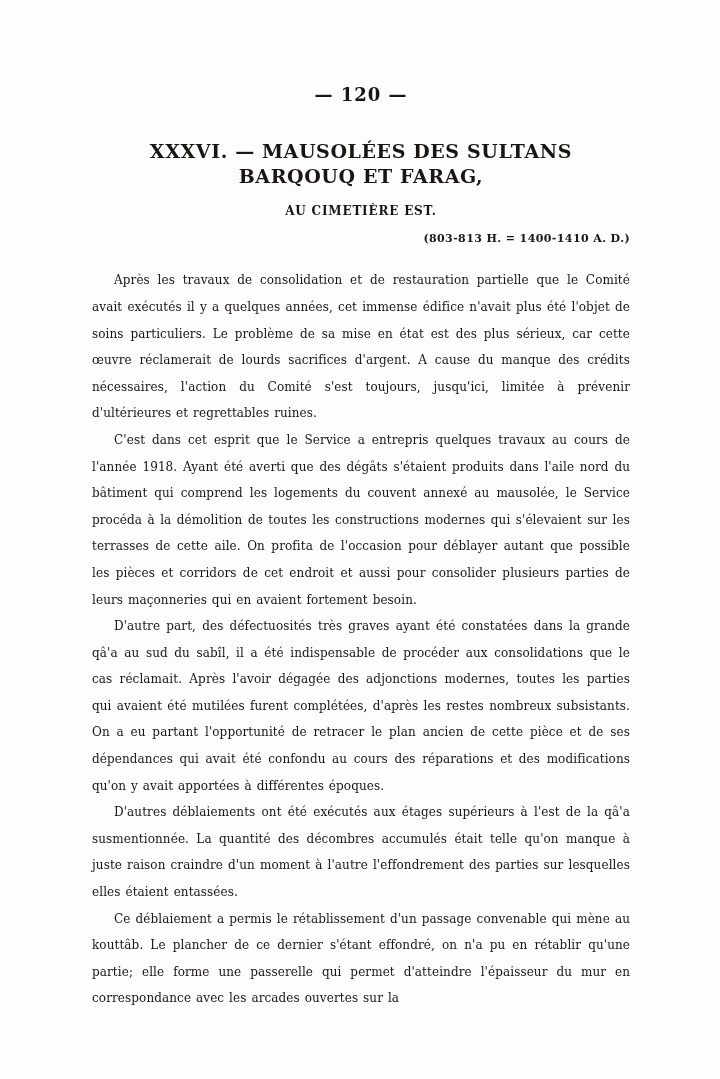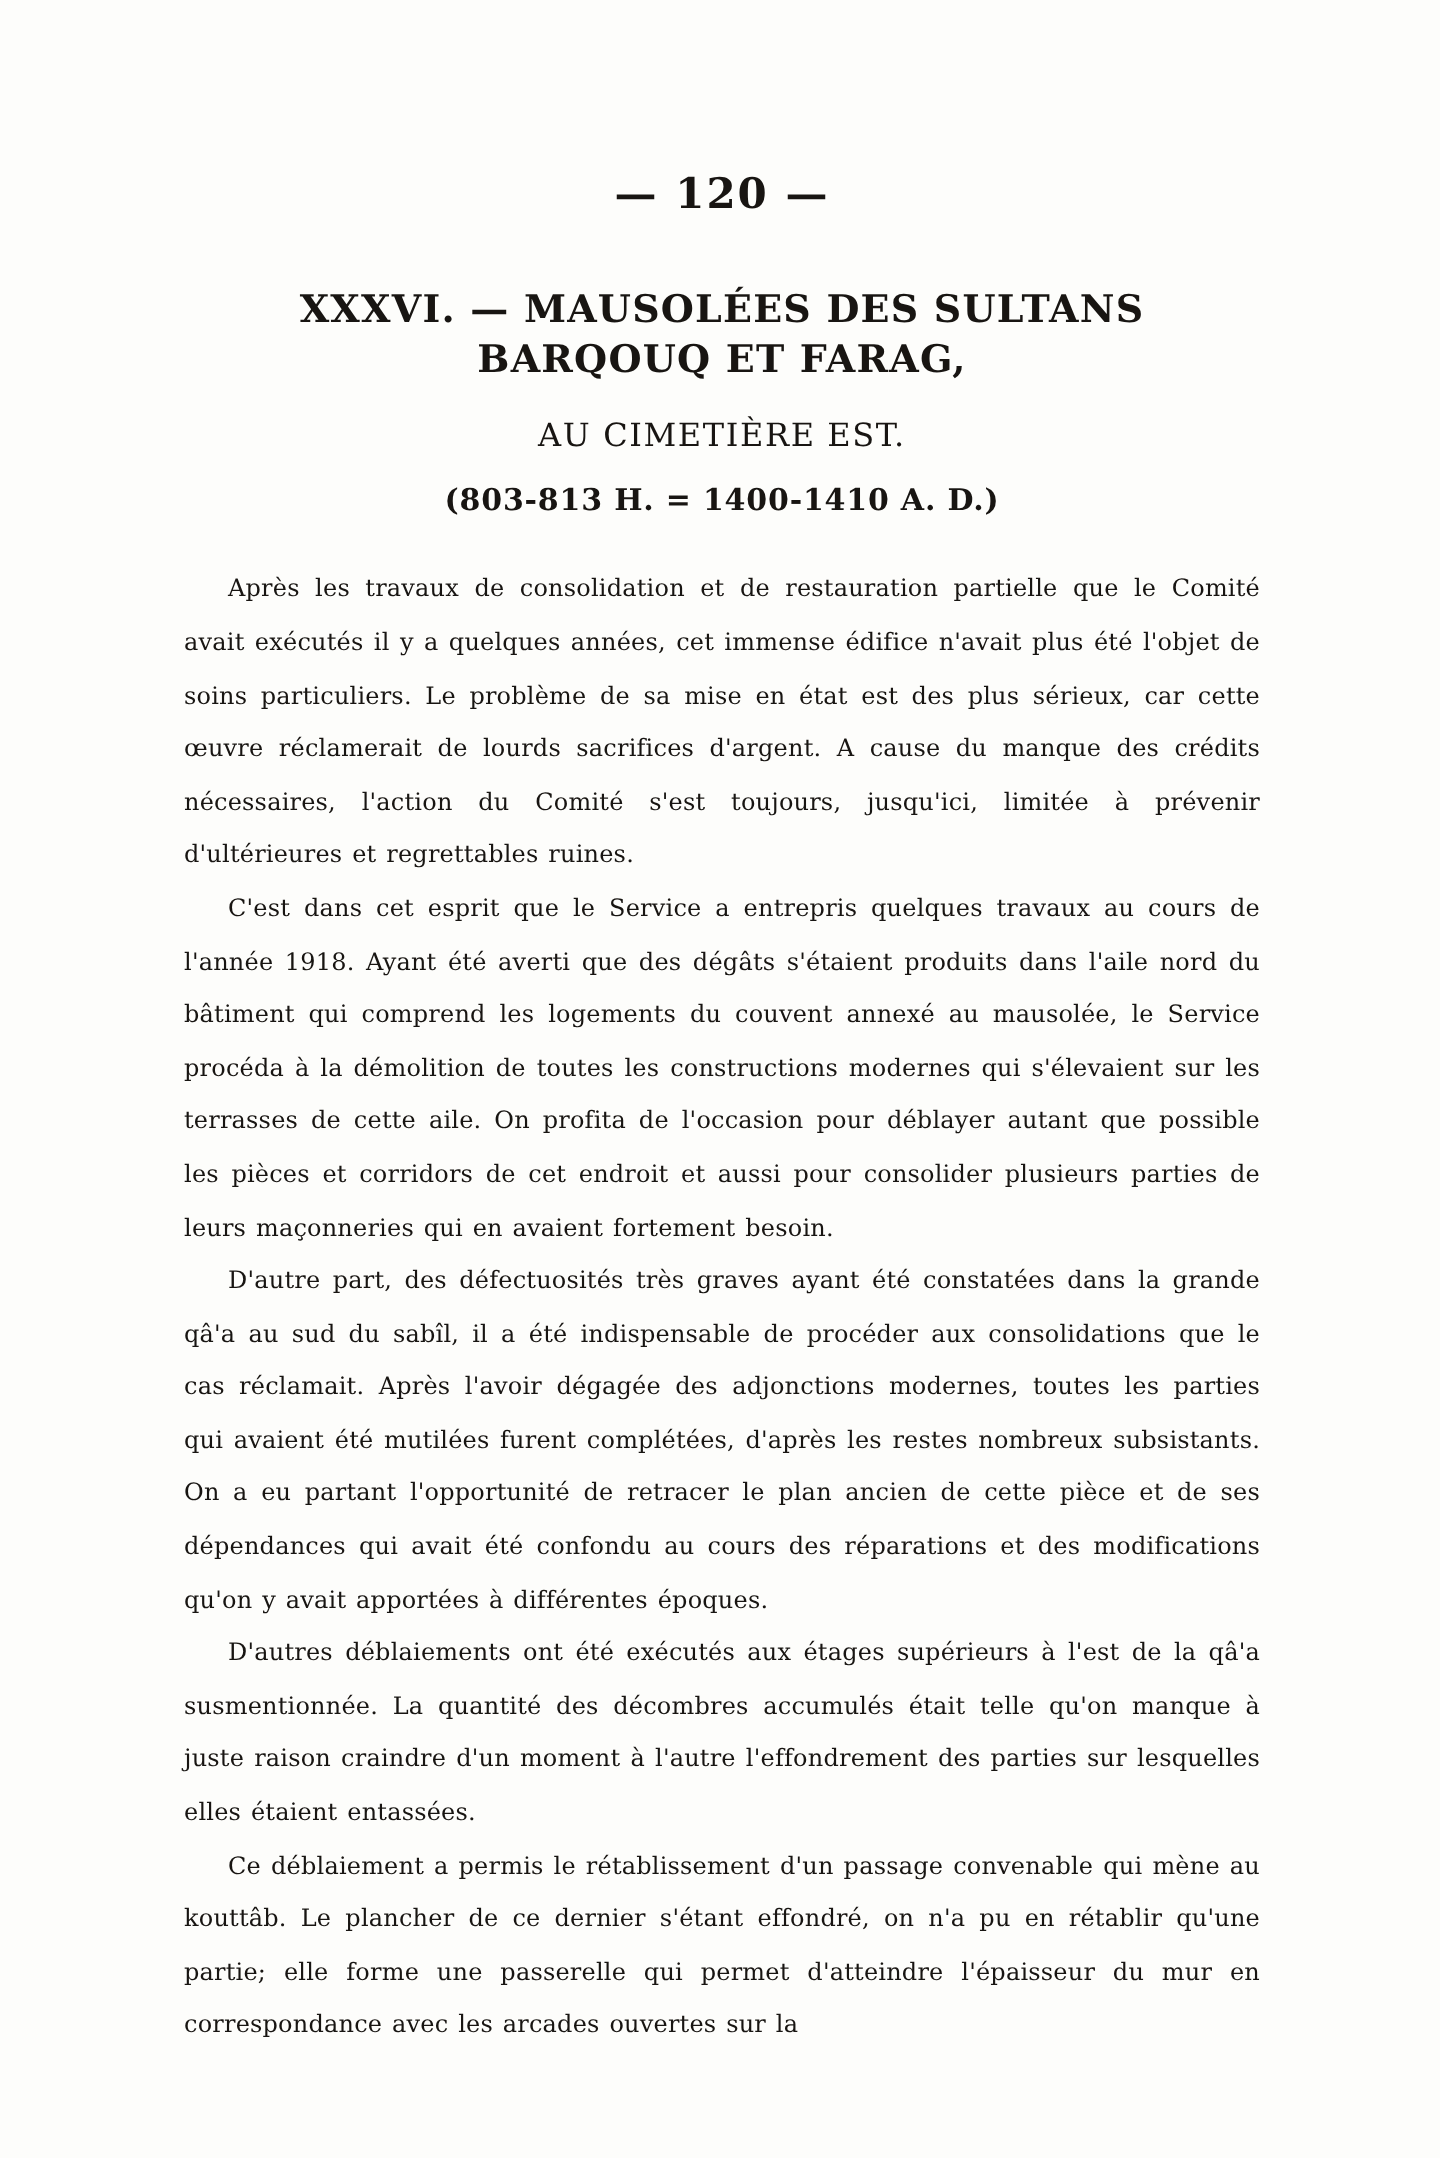--- a/index.html
+++ b/index.html
@@ -18,43 +18,43 @@
     font-family: "DejaVu Serif", "Liberation Serif", serif;
     color: #181512;
   }
   .content {
     box-sizing: border-box;
     padding: 84px 90px 0 92px;
   }
   .page-number {
     text-align: center;
     font-weight: bold;
-    font-size: 21px;
+    font-size: 18px;
     letter-spacing: 1px;
     margin: 0 0 34px 0;
   }
   .title {
     text-align: center;
     font-weight: bold;
     font-size: 19px;
     letter-spacing: 0.6px;
     margin: 0 0 16px 0;
     line-height: 1.3;
   }
   .subtitle {
     text-align: center;
-    font-weight: normal;
-    font-size: 16px;
+    font-weight: bold;
+    font-size: 12px;
     letter-spacing: 0.8px;
     margin: 0 0 14px 0;
   }
   .dates {
-    text-align: center;
+    text-align: right;
     font-weight: bold;
-    font-size: 15px;
+    font-size: 11px;
     letter-spacing: 0.4px;
     margin: 0 0 22px 0;
   }
   .body p {
     margin: 0;
     text-align: justify;
     text-indent: 22px;
     font-size: 12px;
     line-height: 26.6px;
     letter-spacing: 0.1px;

